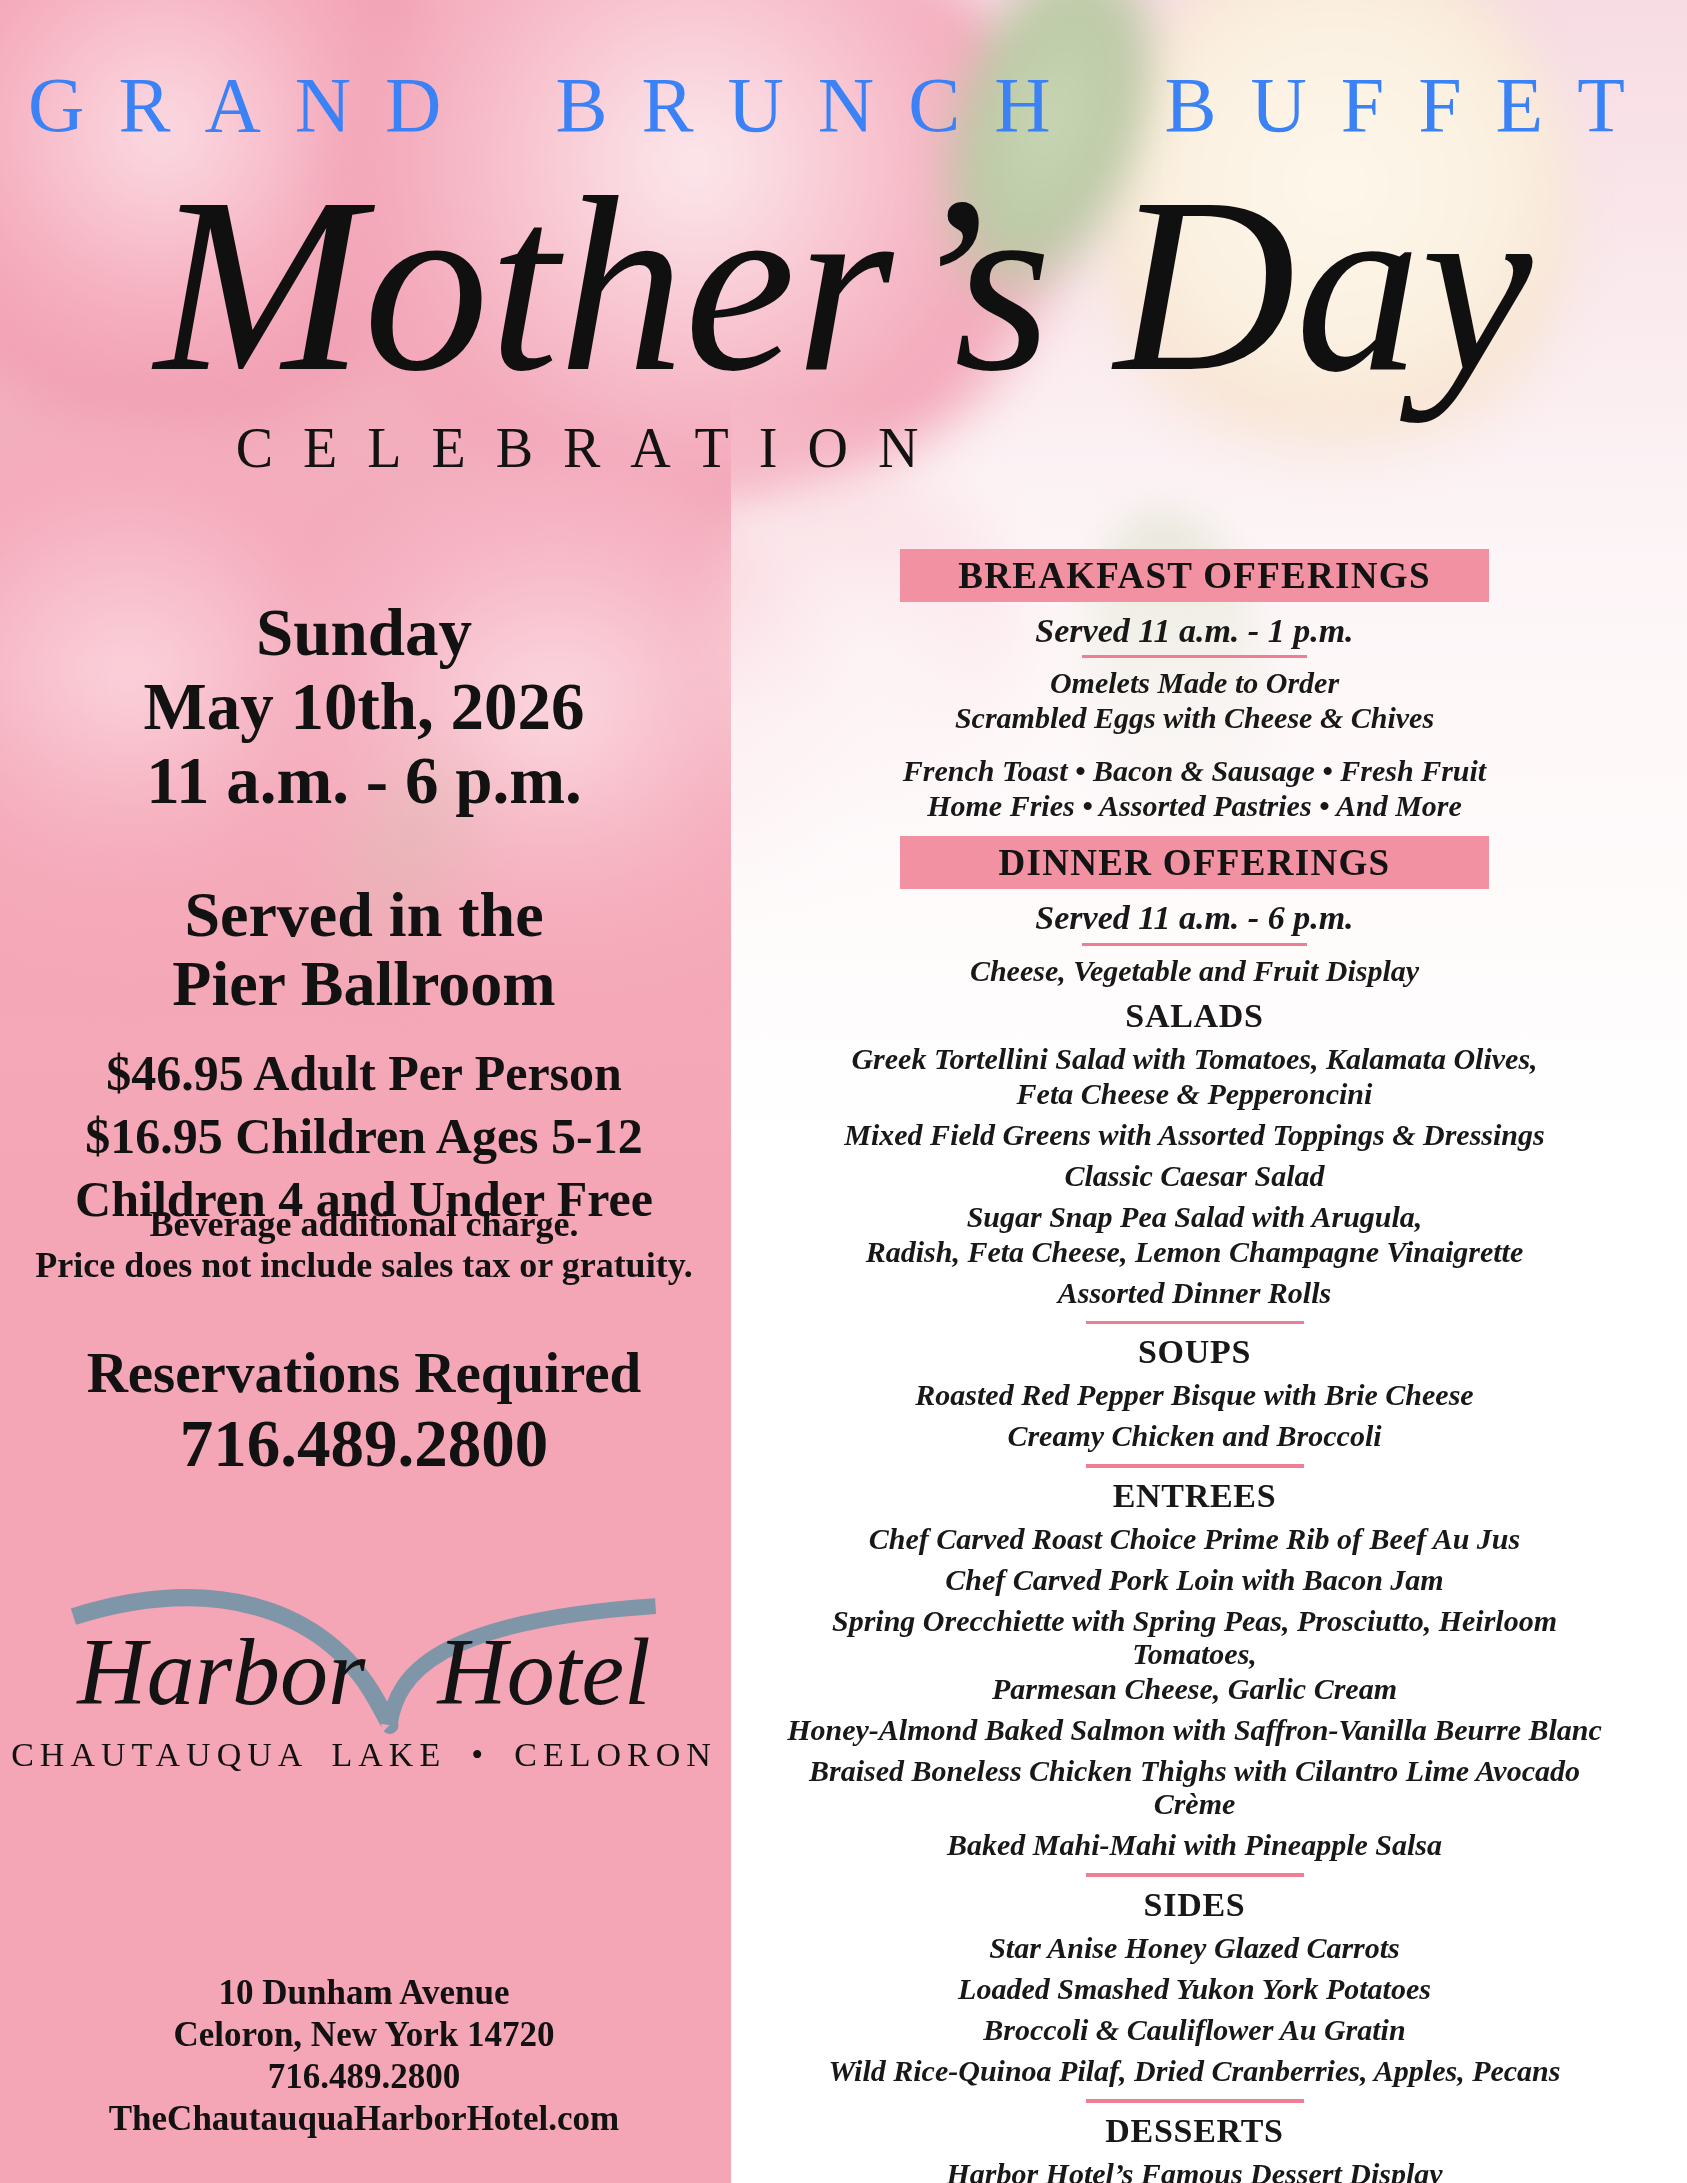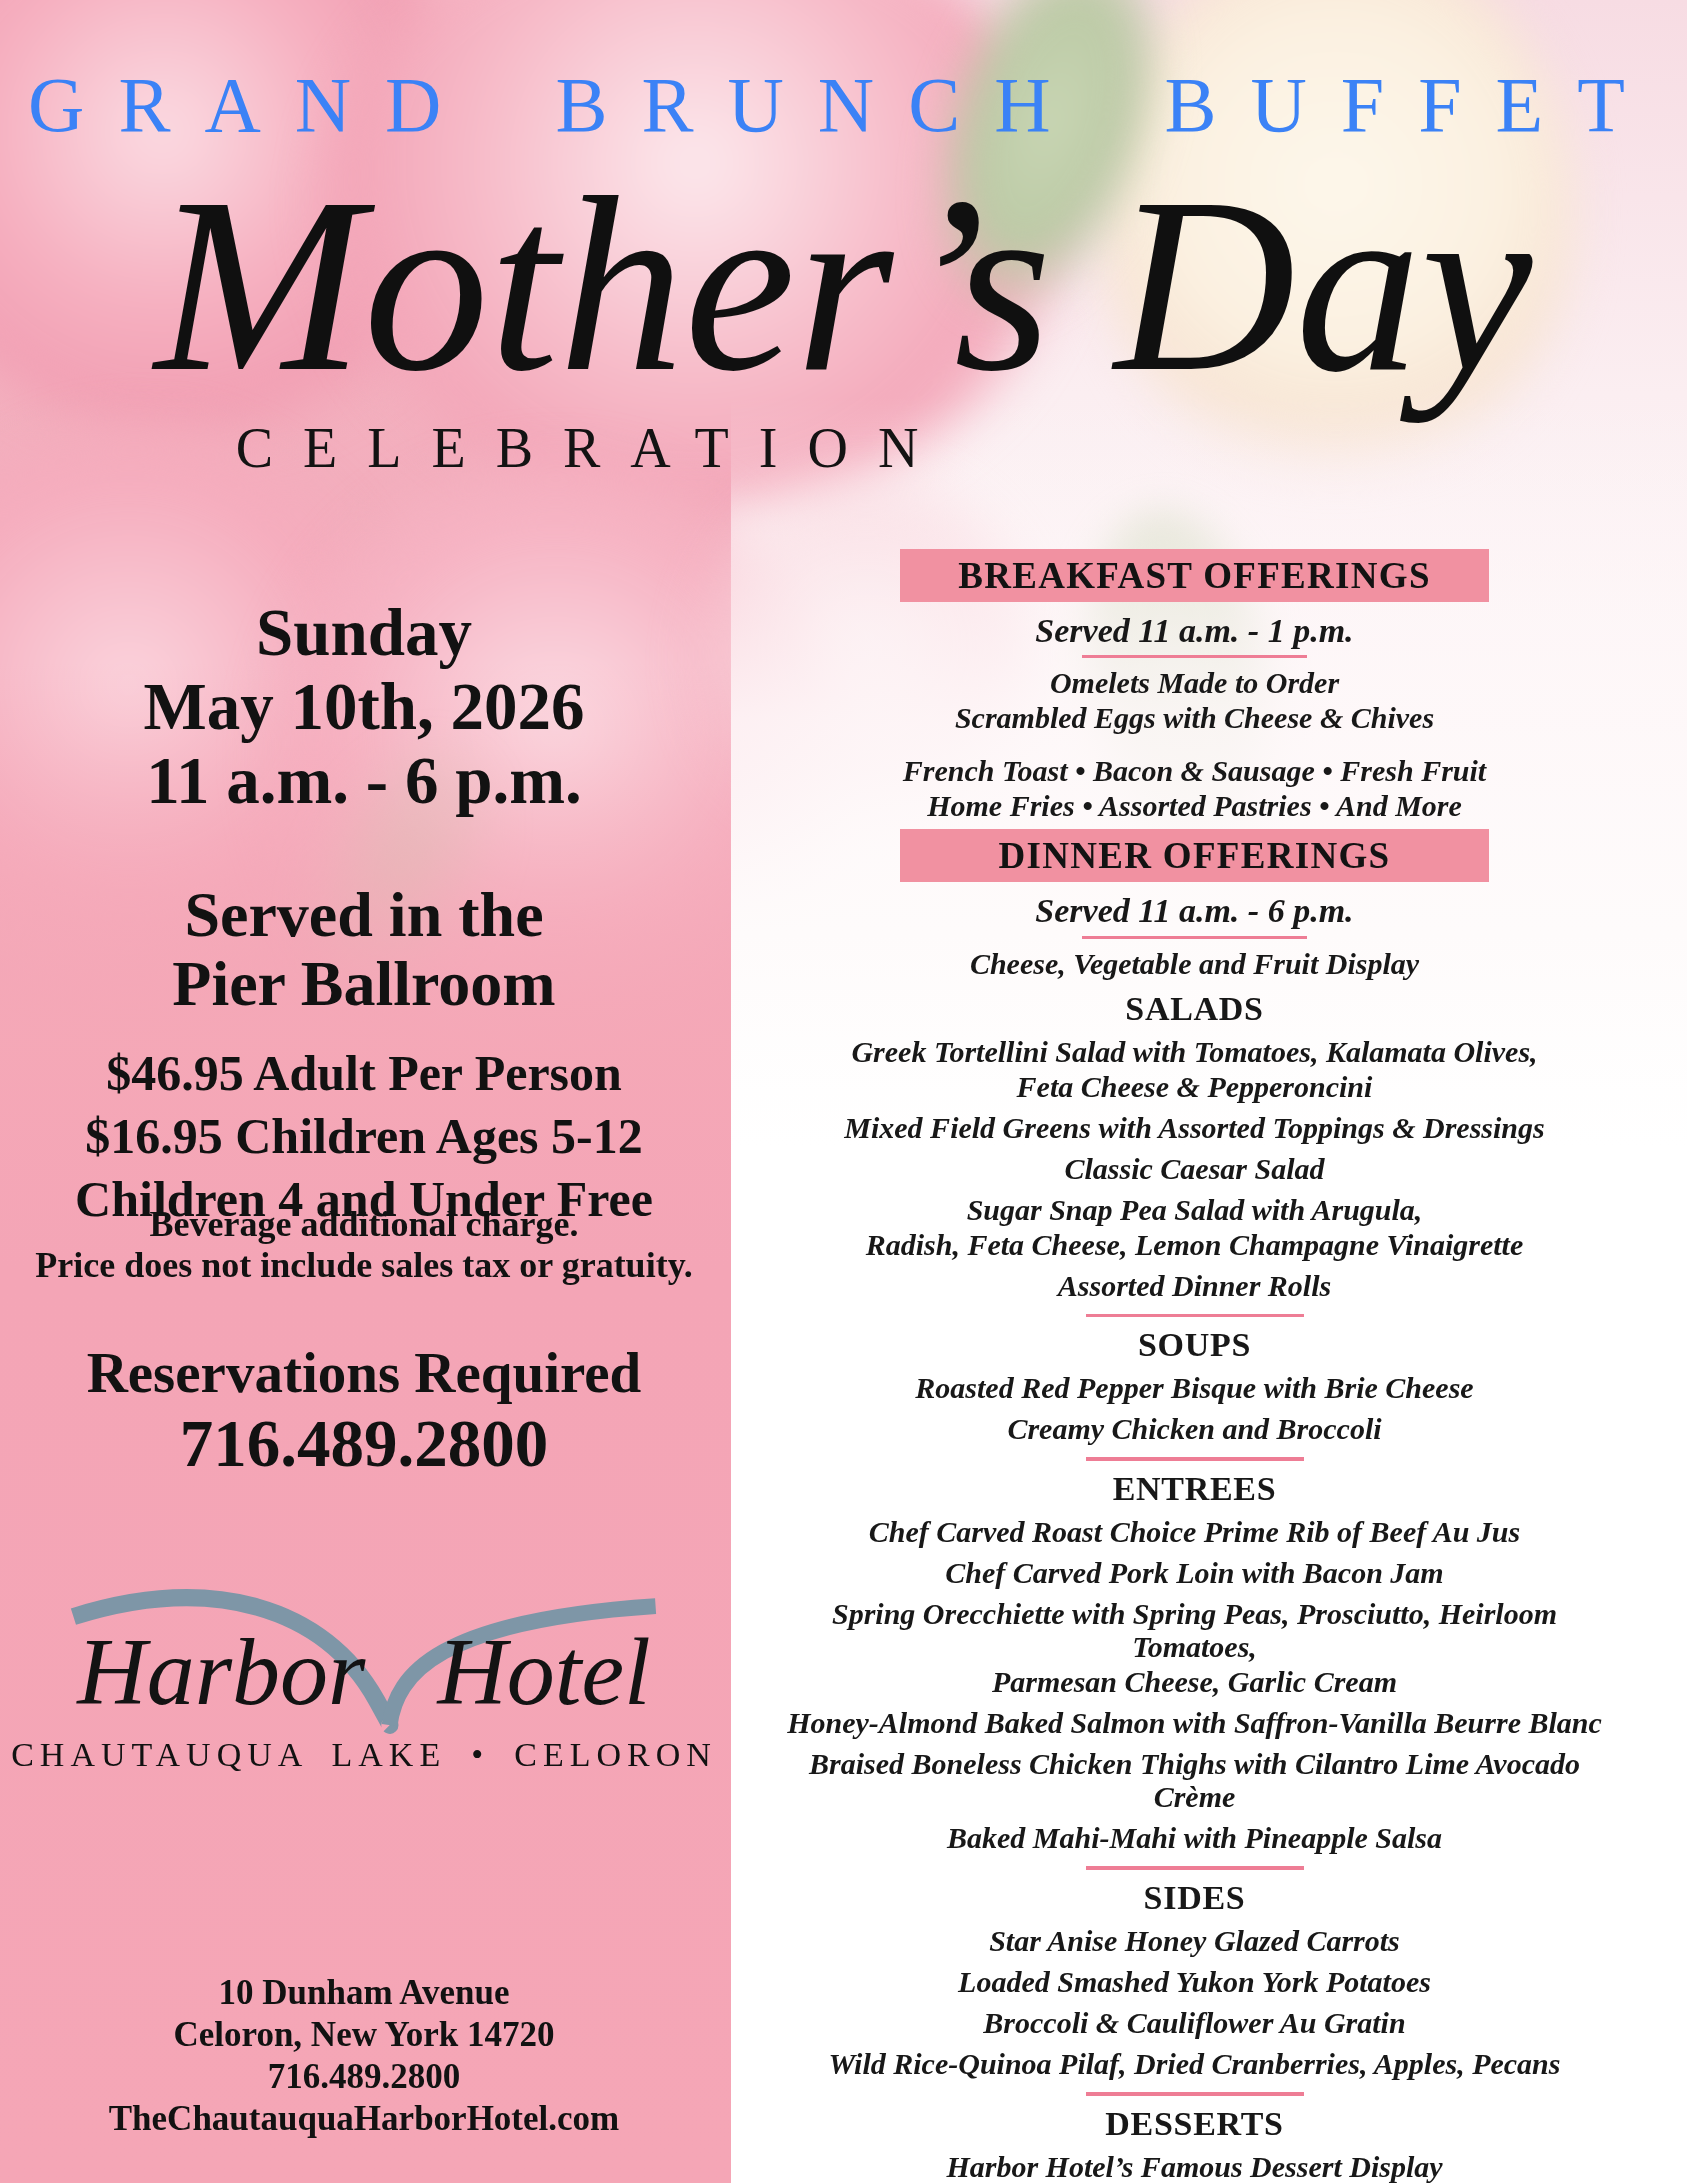--- a/index.html
+++ b/index.html
@@ -60,21 +60,21 @@
   .logo-swoosh{position:absolute;left:60px;top:8px;width:609px;height:172px;}
   .logo-text{position:absolute;left:0;top:58px;width:728px;text-align:center;
     font-style:italic;font-size:96px;line-height:106px;word-spacing:48px;color:#131313;}
   .logo-tagline{top:1736px;font-size:34px;line-height:37px;letter-spacing:6px;word-spacing:10.6px;}
   .address-block{top:1972px;font-weight:700;font-size:35px;line-height:42px;}
 
   
   .menu-col{position:absolute;left:771px;top:549px;width:847px;z-index:3;text-align:center;color:#181818;}
   .bar{width:589px;height:53px;margin:0 auto;display:flex;align-items:center;justify-content:center;
     font-weight:700;font-size:37px;letter-spacing:1.3px;color:#131313;}
-  .bar.dinner{margin-top:7px;}
+  .bar.dinner{margin-top:14px;}
   .served{margin-top:10.6px;font-style:italic;font-weight:700;font-size:34px;line-height:36px;}
   .under{width:225px;height:3.3px;border:0;margin:6.6px auto 0;}
   .mi{font-style:italic;font-weight:700;font-size:30px;line-height:33px;margin-top:8px;}
   .mi.tight{margin-top:2px;}
   .mh{font-weight:700;font-size:34px;line-height:36px;letter-spacing:0.7px;margin-top:10.6px;}
   .div{width:218px;height:3.3px;border:0;margin:12px auto 0;}
 </style>
 </head>
 <body>
 

